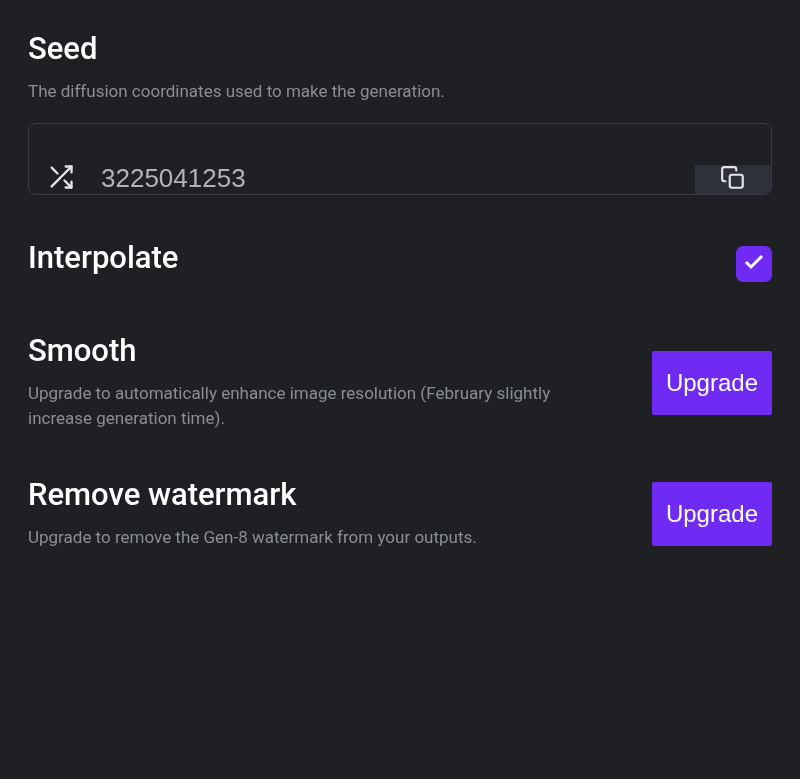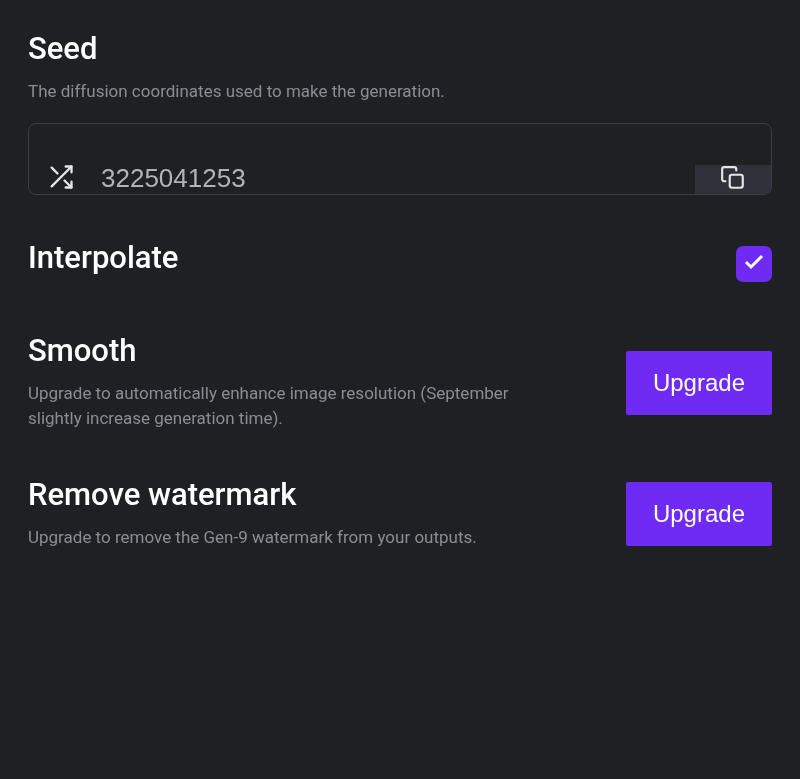--- a/index.html
+++ b/index.html
@@ -82,21 +82,21 @@
     margin-top: 2px;
   }
   .checkbox svg { width: 24px; height: 24px; stroke: #ffffff; fill: none; stroke-width: 3; }
   .upgrade-btn {
     background: #6f2bf4;
     color: #ffffff;
     border: none;
     border-radius: 2px;
     font-size: 24px;
     font-weight: 400;
-    padding: 18px 27px;
+    padding: 18px 14px;
     cursor: pointer;
     flex-shrink: 0;
     margin-top: 2px;
   }
   .header-text-col { flex: 1; }
 </style>
 </head>
 <body>
 
 <div class="section">
@@ -138,27 +138,27 @@
           </svg>
       </span>
     </div>
   </div>
 </div>
 
 <div class="section">
   <div class="section-header">
     <div class="header-text-col">
       <div class="section-title">Smooth</div>
-      <div class="section-desc">Upgrade to automatically enhance image resolution (September slightly increase generation time).</div>
+      <div class="section-desc">Upgrade to automatically enhance image resolution (February slightly increase generation time).</div>
     </div>
     <button class="upgrade-btn">Upgrade</button>
   </div>
 </div>
 
 <div class="section" style="margin-bottom:12px;">
   <div class="section-header">
     <div class="header-text-col">
       <div class="section-title">Remove watermark</div>
-      <div class="section-desc">Upgrade to remove the Gen-9 watermark from your outputs.</div>
+      <div class="section-desc">Upgrade to remove the Gen-8 watermark from your outputs.</div>
     </div>
     <button class="upgrade-btn">Upgrade</button>
   </div>
 </div>
 
 </body></html>

